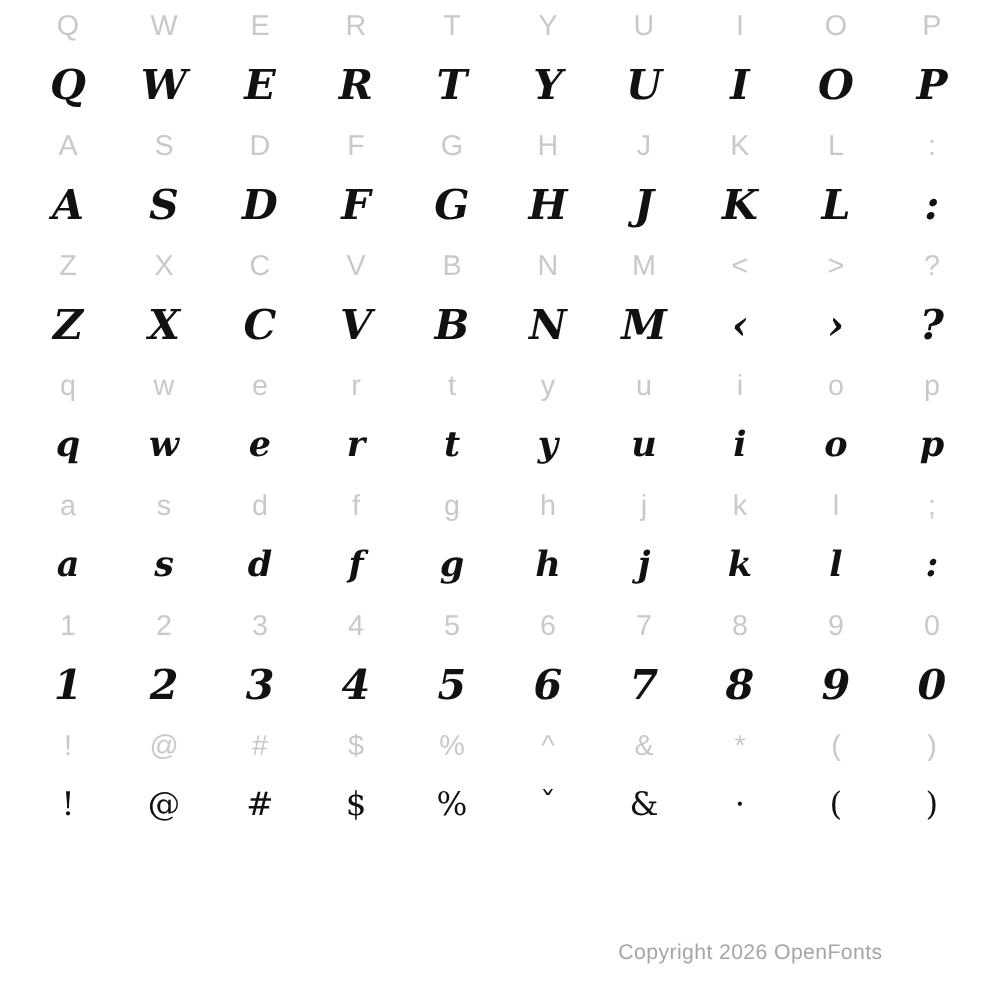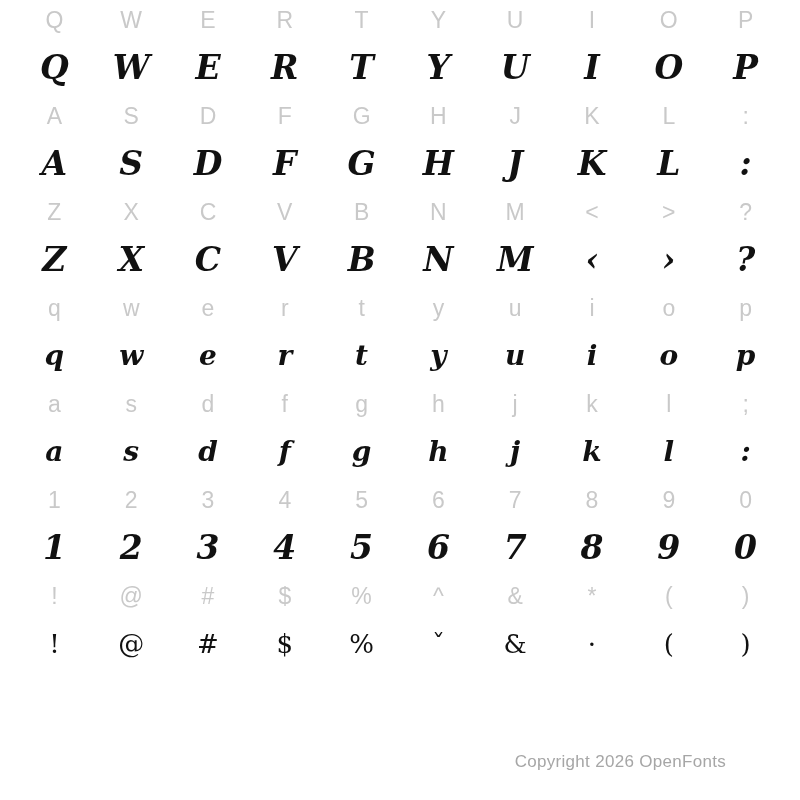--- a/index.html
+++ b/index.html
@@ -62,21 +62,21 @@
     font-size: 26px;
     font-style: normal;
     font-weight: 500;
   }
   #footer {
     position: absolute;
     left: 0;
     bottom: 28px;
     width: 800px;
     box-sizing: border-box;
-    padding-right: 74px;
+    padding-right: 94px;
     text-align: right;
   }
   #footer .copy {
     font-family: "Liberation Sans", sans-serif;
     font-size: 17px;
     color: #a6a6a6;
     letter-spacing: 0.3px;
   }
 </style>
 </head>

